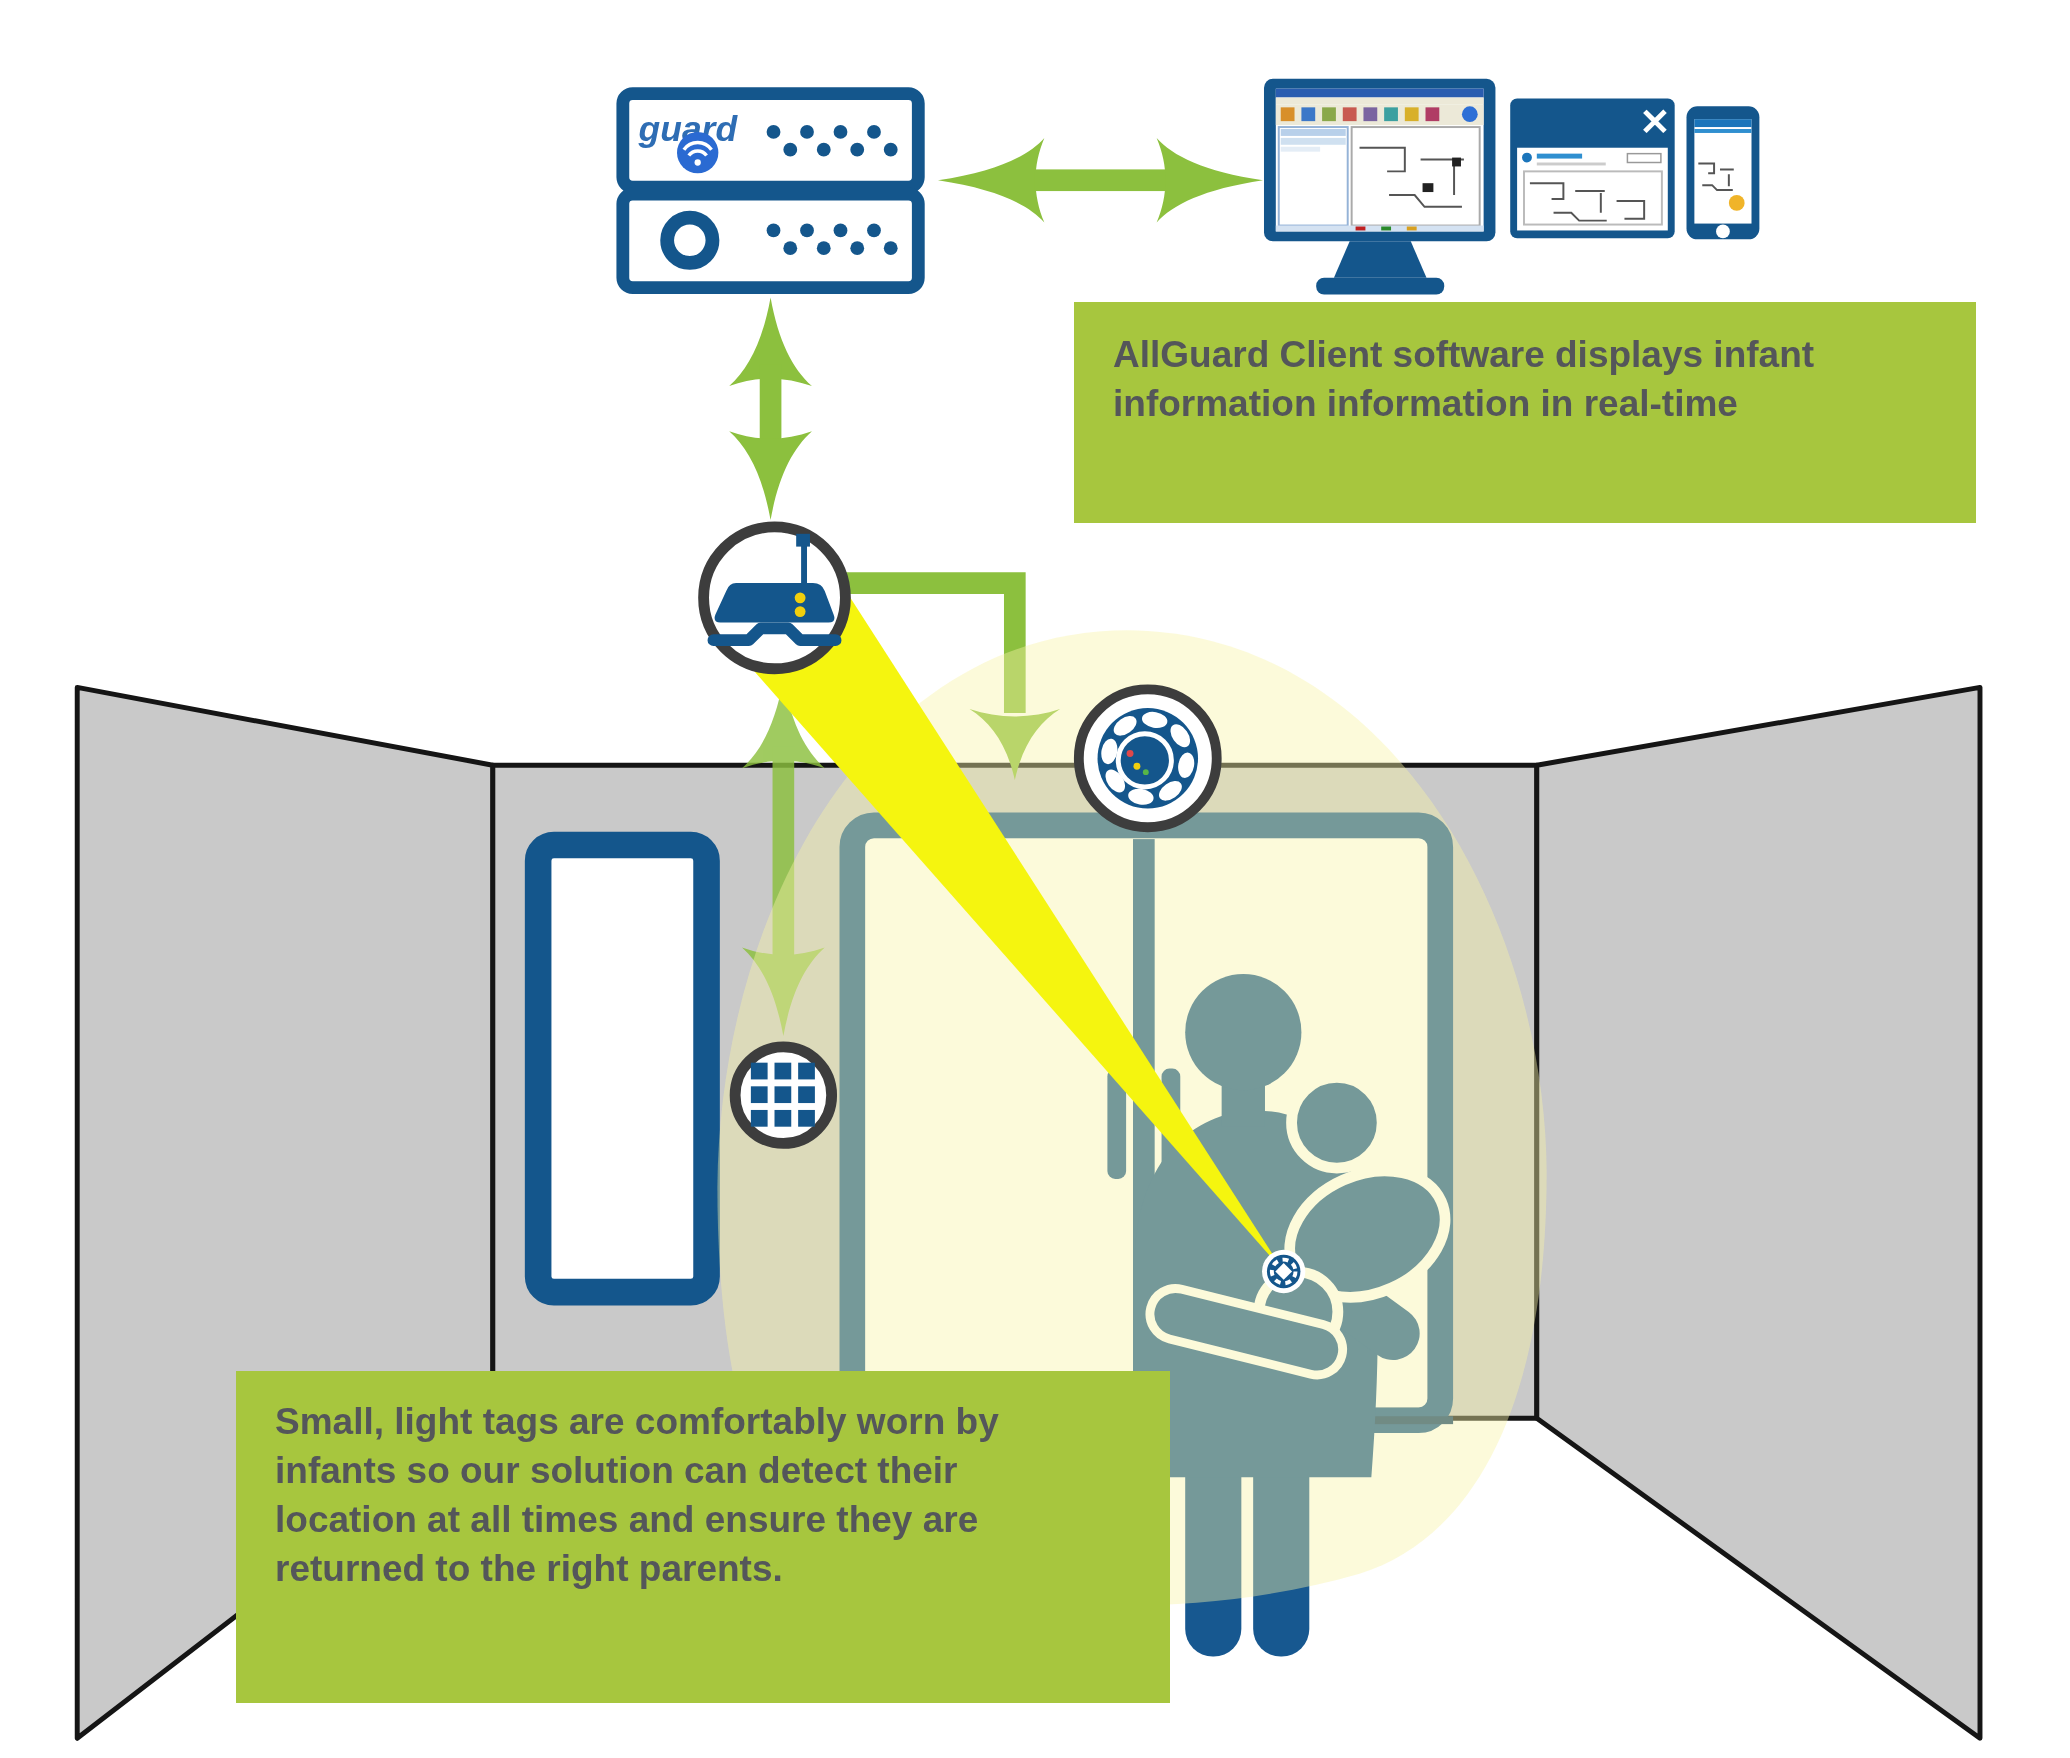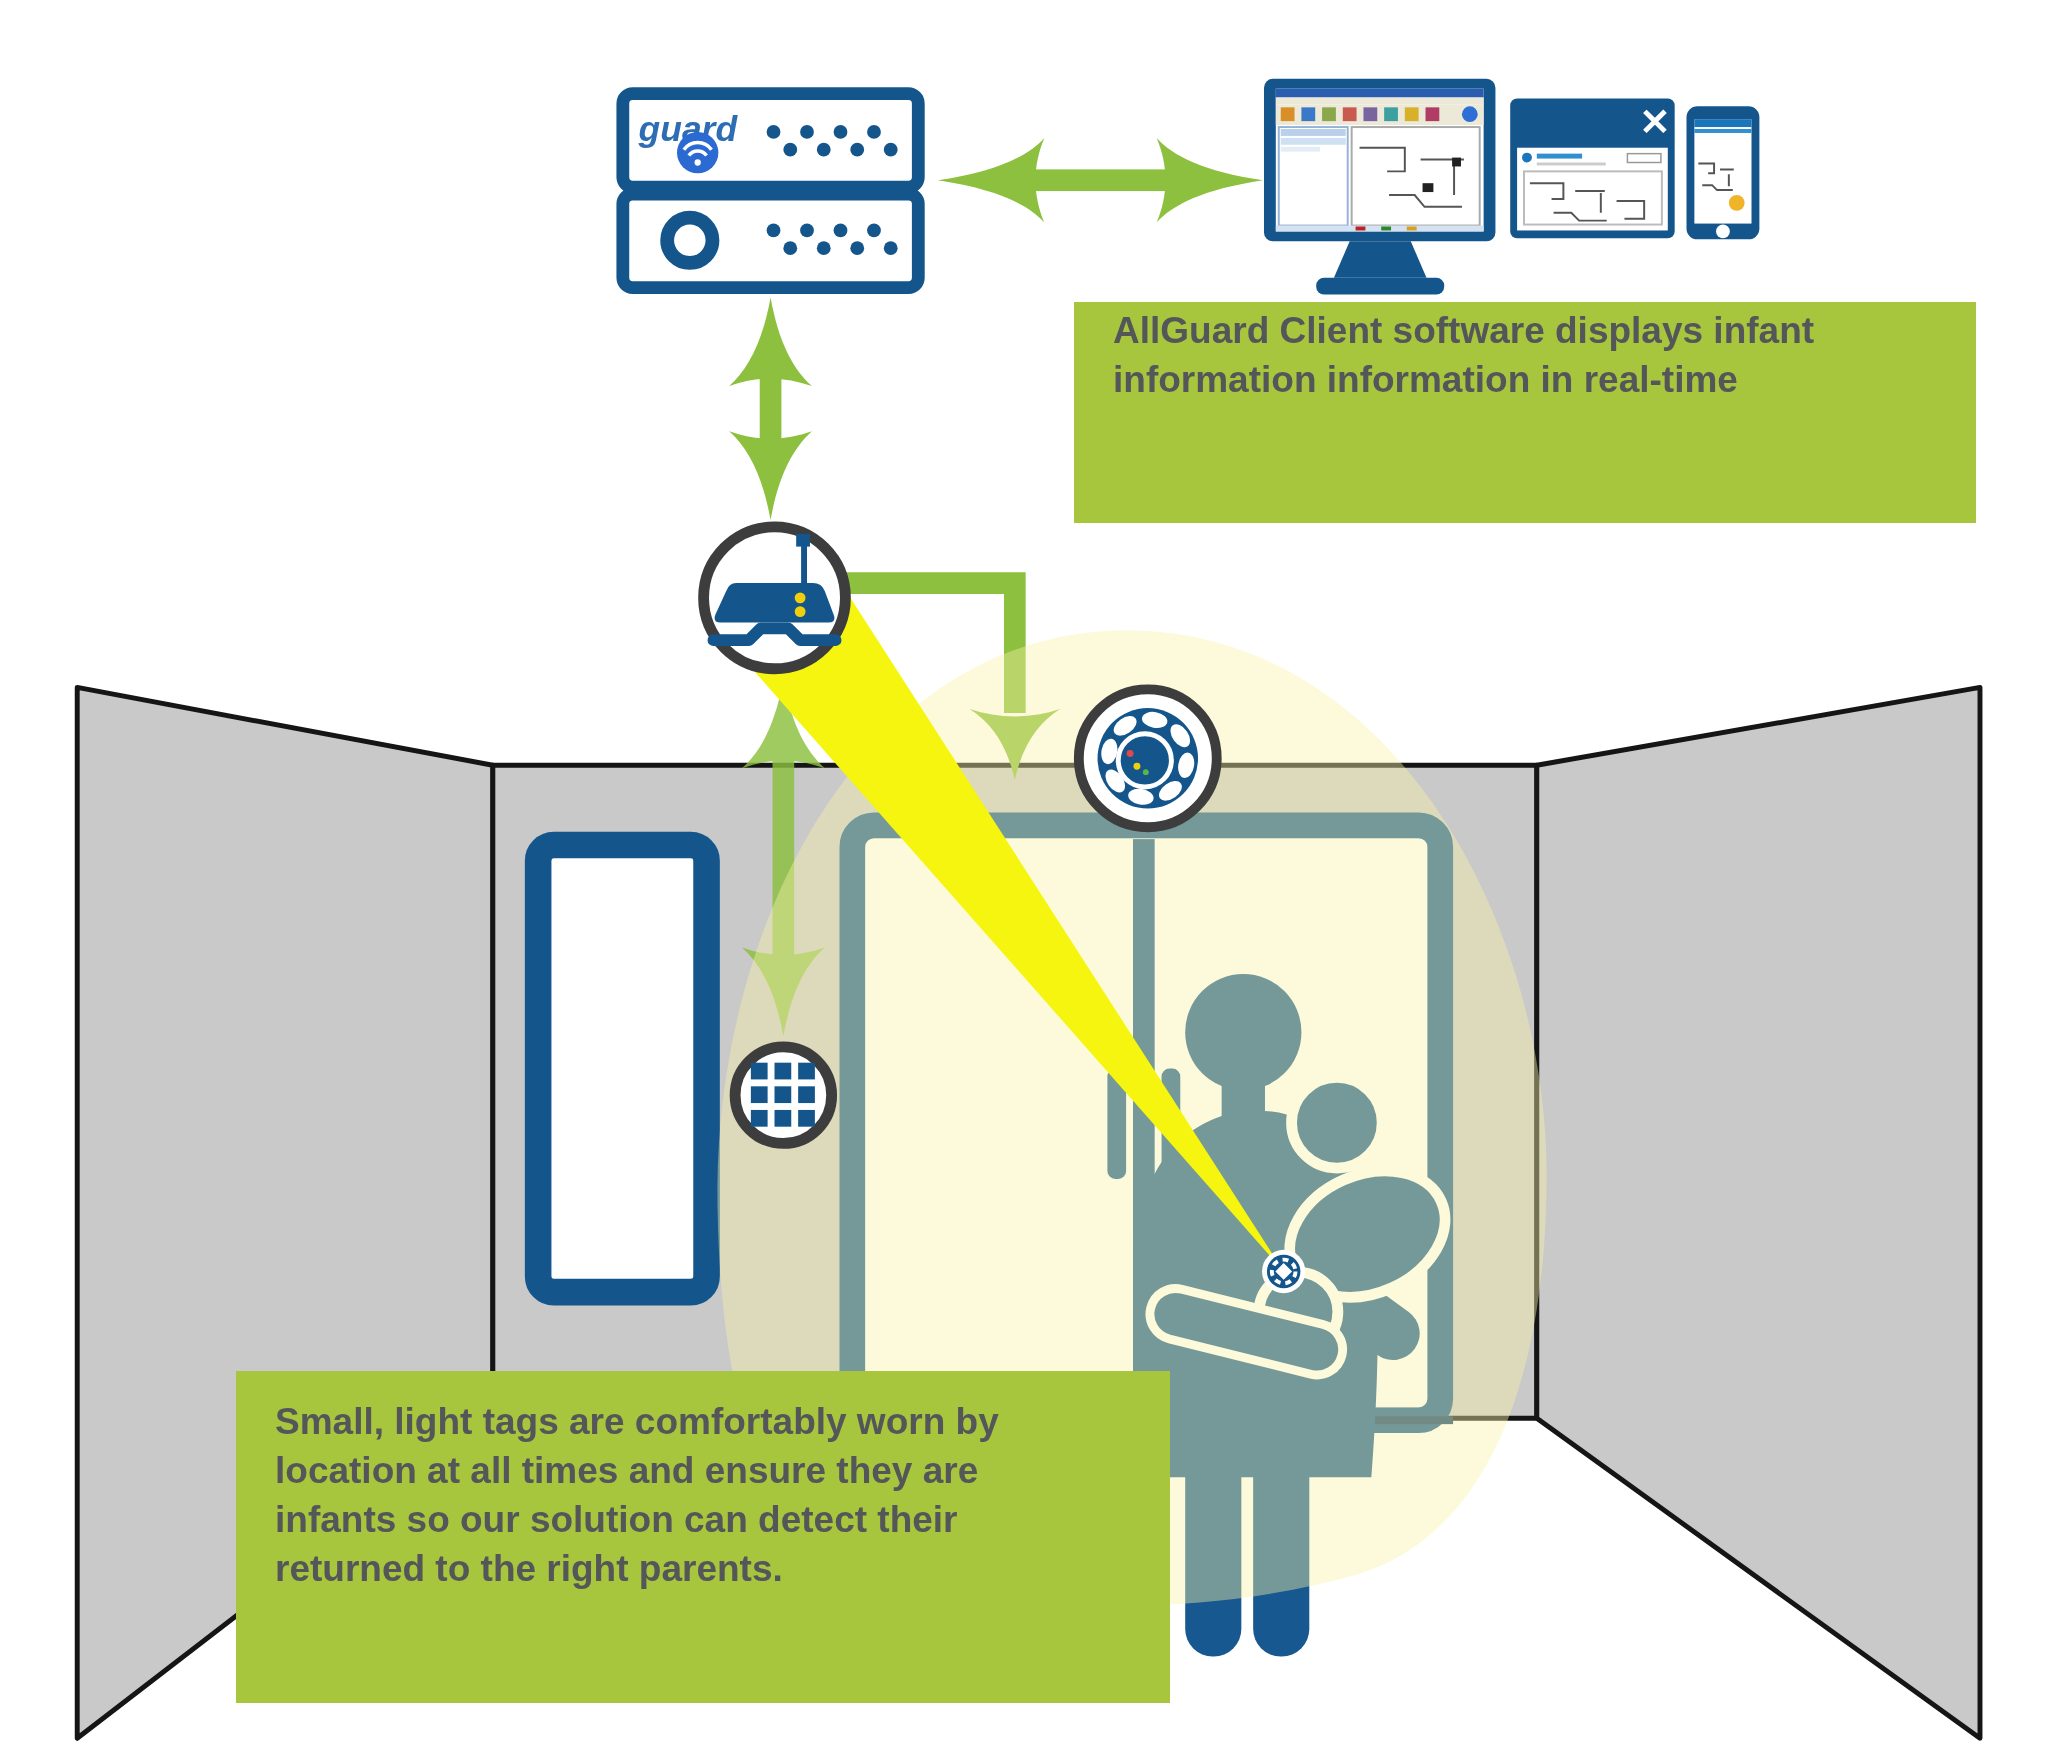--- a/index.html
+++ b/index.html
@@ -2,21 +2,21 @@
 <html><head>
 <meta charset="utf-8">
 <style>
   html,body{margin:0;padding:0;background:#fff;}
   #canvas{position:relative;width:2071px;height:1758px;background:#fff;overflow:hidden;
           font-family:Liberation Sans, sans-serif;}
   #scene{position:absolute;left:0;top:0;}
   .callout{position:absolute;background:var(--panel-green,#a7c63e);color:var(--text-dark,#54565a);
            font-weight:700;font-size:37px;line-height:49px;z-index:5;}
   .callout .line{white-space:nowrap;}
-  #callout-client{left:1074px;top:302px;width:902px;height:221px;padding:4px 0 0 39px;box-sizing:border-box;}
+  #callout-client{left:1074px;top:302px;width:902px;height:221px;padding:28px 0 0 39px;box-sizing:border-box;}
   #callout-tags{left:236px;top:1371px;width:934px;height:332px;padding:25.6px 0 0 39px;box-sizing:border-box;}
 </style>
 </head>
 <body>
 
 <div id="canvas" style="--panel-green: #a7c63e; --text-dark: #54565a;">
 
 <svg id="scene" width="2071" height="1758" viewBox="0 0 2102 1785">
 
   <g>
@@ -245,19 +245,19 @@
 
 </svg>
 
 <div class="callout" id="callout-client">
   <div class="line">AllGuard Client software displays infant</div>
   <div class="line">information information in real-time</div>
 </div>
 
 <div class="callout" id="callout-tags">
   <div class="line">Small, light tags are comfortably worn by</div>
+  <div class="line">infants so our solution can detect their</div>
   <div class="line">location at all times and ensure they are</div>
-  <div class="line">infants so our solution can detect their</div>
   <div class="line">returned to the right parents.</div>
 </div>
 
 </div>
 
 
 </body></html>

